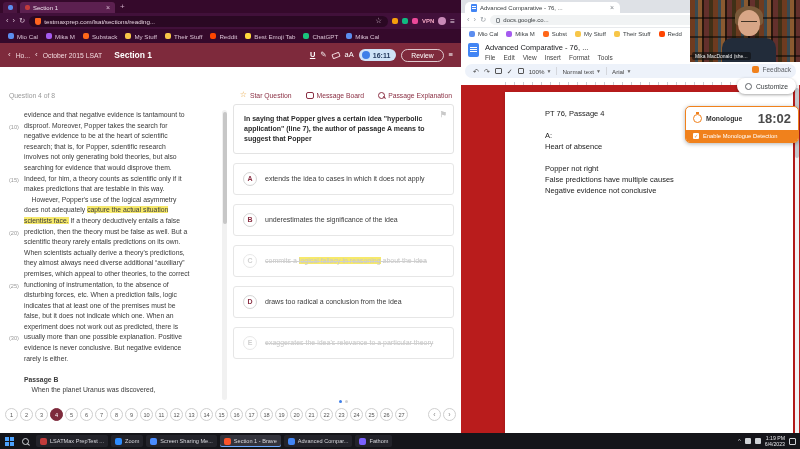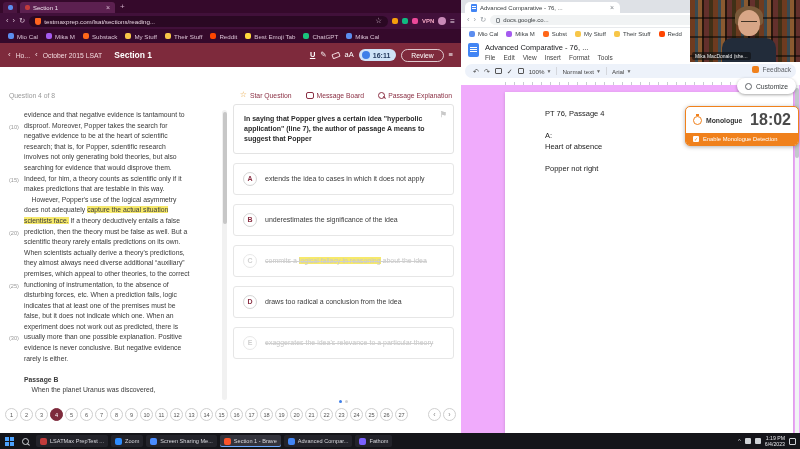--- a/index.html
+++ b/index.html
@@ -100,21 +100,21 @@
   .docs-menus{display:flex;gap:8px;font-size:6.5px;color:#444;margin-top:2px}
   .docs-toolbar{margin:3px 4px 0;height:14px;background:#edf2fa;border-radius:7px;display:flex;align-items:center;gap:5px;padding:0 8px;font-size:6.2px;color:#444}
   .tb-ic{font-size:7px;color:#444;line-height:1}
   .print-ic{width:7px;height:6px;border:1px solid #555;border-radius:1px}
   .paint-ic{width:6px;height:6px;border:1px solid #555;border-radius:1px}
   .tb-sep{width:1px;height:8px;background:#d4d7dd}
   .tb-dd{display:flex;align-items:center;gap:2px;white-space:nowrap}
   .caret{font-size:5px;color:#666;line-height:1}
   .docs-ruler{height:7px;margin-top:2px;border-bottom:1px solid #e0e3e7;background:#fff;position:relative}
   .ruler-strip{position:absolute;left:44px;width:252px;top:2px;height:4px;background:repeating-linear-gradient(90deg,#c8ccd2 0 1px,transparent 1px 9px)}
-  .docs-canvas{position:absolute;top:85px;left:0;width:339px;height:348px;background:#f0abfc;overflow:hidden}
+  .docs-canvas{position:absolute;top:85px;left:0;width:339px;height:348px;background:#b91c1c;overflow:hidden}
   .page{position:absolute;left:44px;top:7px;width:288px;height:430px;background:#fff;box-shadow:0 1px 3px rgba(0,0,0,.18)}
   .doc-lines{position:absolute;left:40px;top:16px;right:14px;font-size:7.5px;line-height:11px;color:#1b1b1b}
   .doc-line{min-height:11px;white-space:pre-wrap}
   .docs-sb{position:absolute;right:1px;top:0;width:4px;height:100%;background:#f1f3f4}
   .docs-sb-thumb{position:absolute;top:3px;width:4px;height:70px;background:#c3c7cc;border-radius:2px}
 
   
   .webcam{position:absolute;right:0;top:0;width:110px;height:62px;overflow:hidden;background:#2a1c10;z-index:5}
   .books{position:absolute;inset:0;background:
     repeating-linear-gradient(180deg,rgba(0,0,0,0) 0 17px,rgba(0,0,0,.5) 17px 19px),
@@ -127,21 +127,21 @@
 
   .feedback{position:absolute;right:9px;top:66px;display:flex;align-items:center;gap:3px;font-size:6.5px;color:#5f6368;z-index:6}
   .fb-ic{width:7px;height:7px;background:#f0811c;border-radius:2px}
   .customize{position:absolute;right:4px;top:78px;height:16px;background:#fff;border-radius:8px;box-shadow:0 1px 3px rgba(0,0,0,.35);display:flex;align-items:center;gap:4px;padding:0 8px;font-size:6.8px;color:#3c4043;z-index:6}
   .gear-ic{width:7px;height:7px;border:1.5px solid #5f6368;border-radius:50%}
   .monologue{position:absolute;right:1px;top:106px;width:114px;background:#fff;border:1px solid var(--monologue_orange);border-radius:5px;overflow:hidden;box-shadow:0 1px 4px rgba(0,0,0,.3);z-index:6}
   .mono-top{display:flex;align-items:center;gap:4px;padding:4px 7px}
   .stopwatch-ic{width:9px;height:9px;border:1.5px solid var(--monologue_orange);border-radius:50%;position:relative;flex:none}
   .stopwatch-ic::before{content:"";position:absolute;left:2px;top:-3px;width:3px;height:2px;background:var(--monologue_orange)}
   .mono-title{font-size:6.8px;color:#333;font-weight:bold}
-  .mono-time{margin-left:auto;font-size:16px;color:#4a4a4a;font-weight:bold}
+  .mono-time{margin-left:auto;font-size:13px;color:#4a4a4a;font-weight:bold}
   .mono-bar{background:var(--monologue_orange);display:flex;align-items:center;gap:4px;padding:3px 7px}
   .mono-check{width:6px;height:6px;background:#fff;border-radius:1px;display:flex;align-items:center;justify-content:center;font-size:5px;color:var(--monologue_orange);flex:none}
   .mono-label{font-size:5.8px;color:#fff;white-space:nowrap}
 
   
   .taskbar{position:absolute;left:0;bottom:0;width:800px;height:16px;background:#15151a;display:flex;align-items:center;gap:3px;padding:0 4px;z-index:7}
   .tb-start{width:11px;height:11px;display:grid;grid-template-columns:4px 4px;grid-template-rows:4px 4px;gap:1px;place-content:center}
   .tb-start i{background:#4da3ff;display:block}
   .tb-search{width:7px;height:7px;border:1px solid #cfd2d6;border-radius:50%;position:relative;margin:0 4px}
   .tb-search::after{content:"";position:absolute;width:3px;height:1px;background:#cfd2d6;right:-2px;bottom:-1px;transform:rotate(40deg)}
@@ -511,20 +511,22 @@
     <div class="docs-canvas">
       <div class="page">
         <div class="doc-lines">
 
         <div class="doc-line">PT 76, Passage 4</div>
             <div class="doc-line"></div>
             <div class="doc-line">A:</div>
             <div class="doc-line">Heart of absence</div>
             <div class="doc-line"></div>
             <div class="doc-line">Popper not right</div>
+            <div class="doc-line">False predictions have multiple causes</div>
+            <div class="doc-line">Negative evidence not conclusive</div>
           </div>
       </div>
       <div class="docs-sb">
           <div class="docs-sb-thumb"></div>
         </div>
     </div>
   </section>
 
   <div class="webcam">
     <div class="books"></div>

